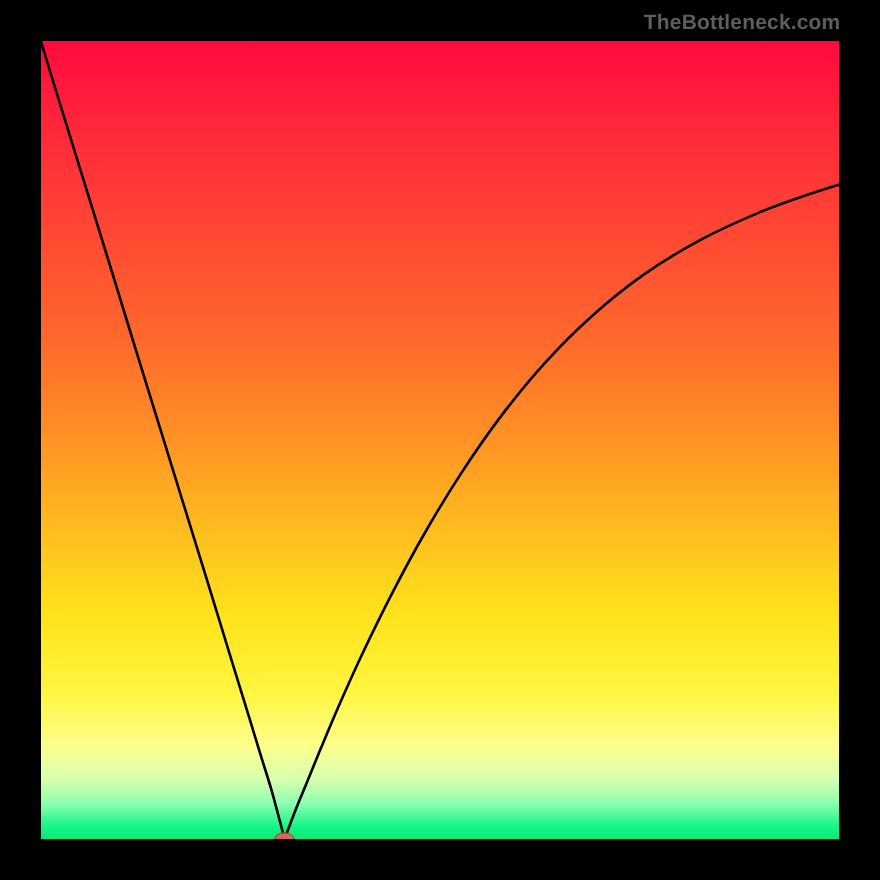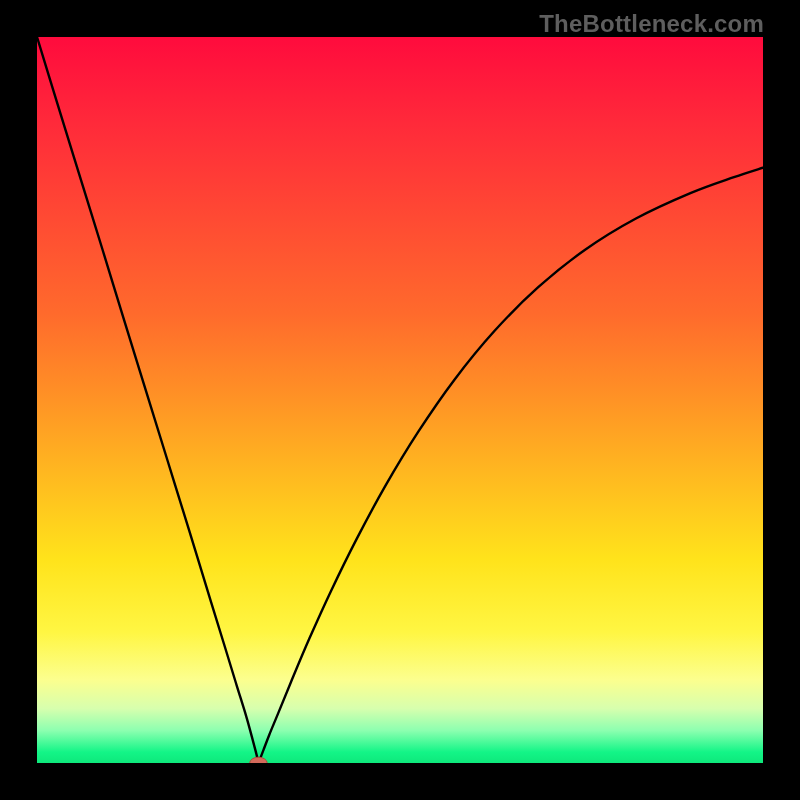--- a/index.html
+++ b/index.html
@@ -25,21 +25,21 @@
     top: 37px;
     width: 726px;
     height: 726px;
     overflow: hidden;
   }
   .watermark {
     position: absolute;
     top: 10px;
     right: 36px;
     color: #5e5e5e;
-    font-size: 24px;
+    font-size: 19px;
     font-weight: 600;
     letter-spacing: 0.2px;
     user-select: none;
   }
   svg { display:block; }
 </style>
 </head>
 <body>
 
 <div class="frame">

